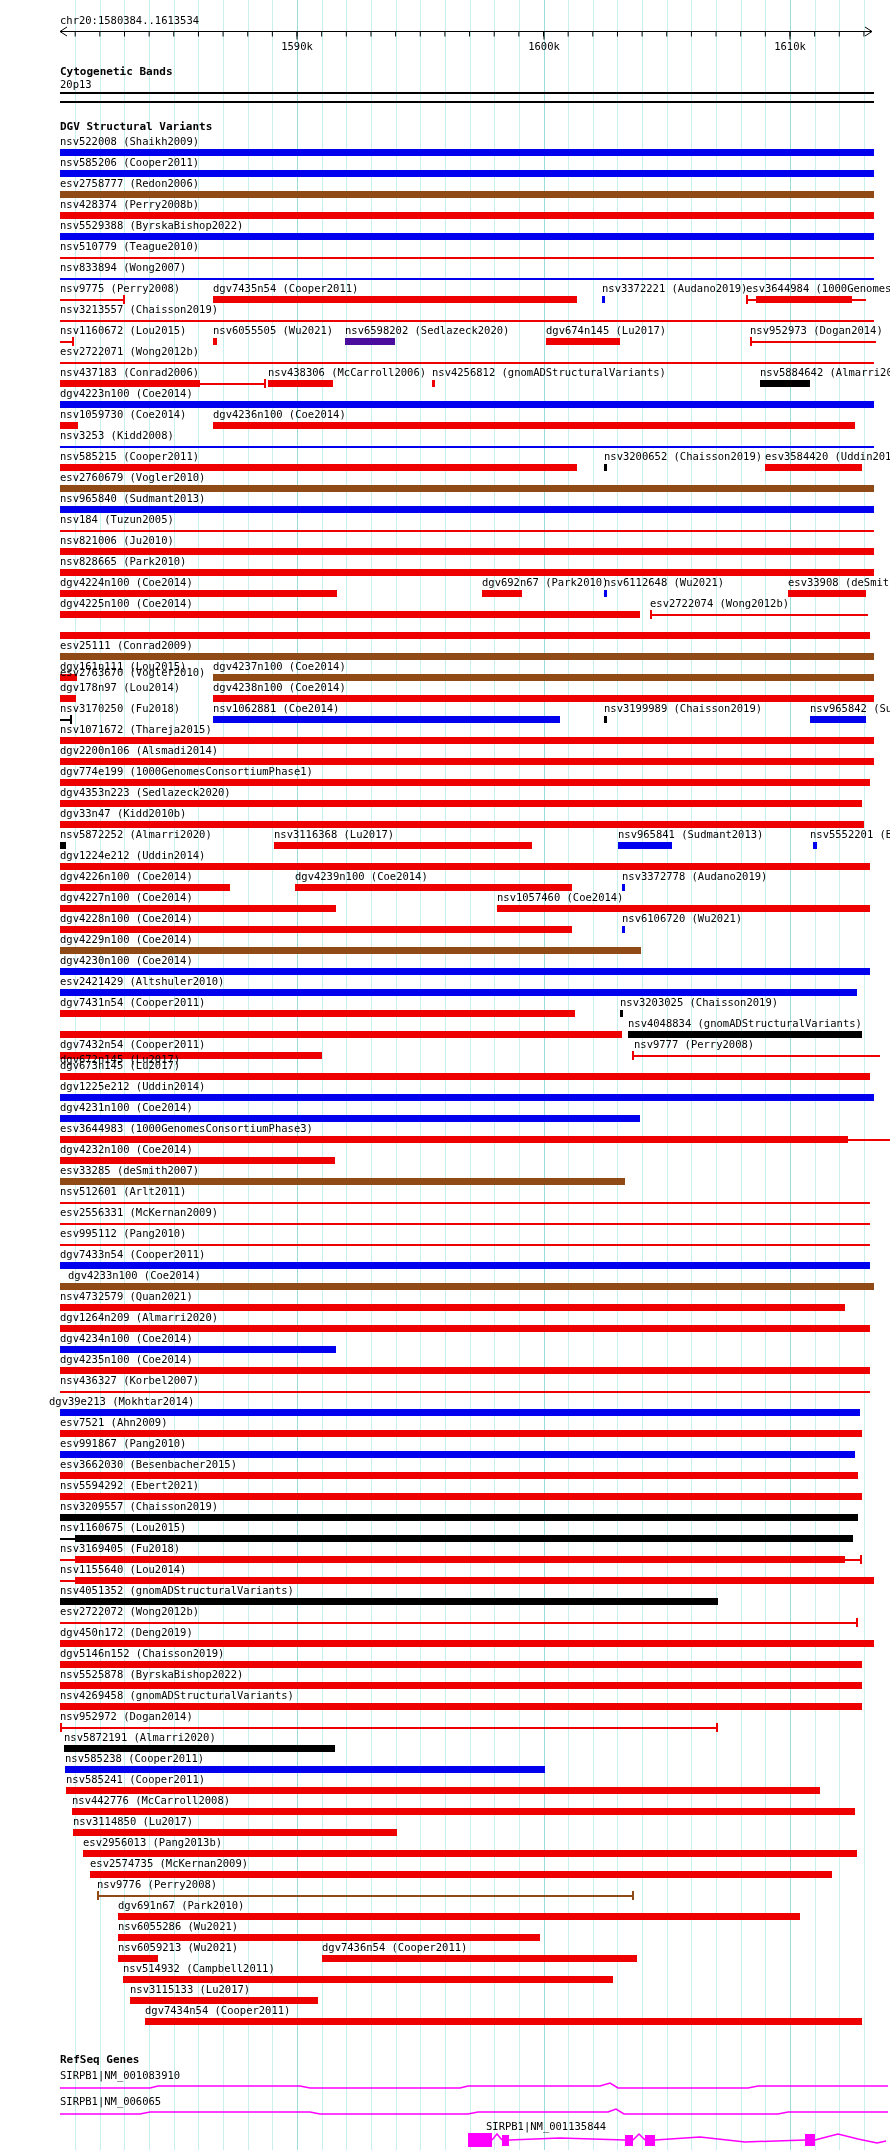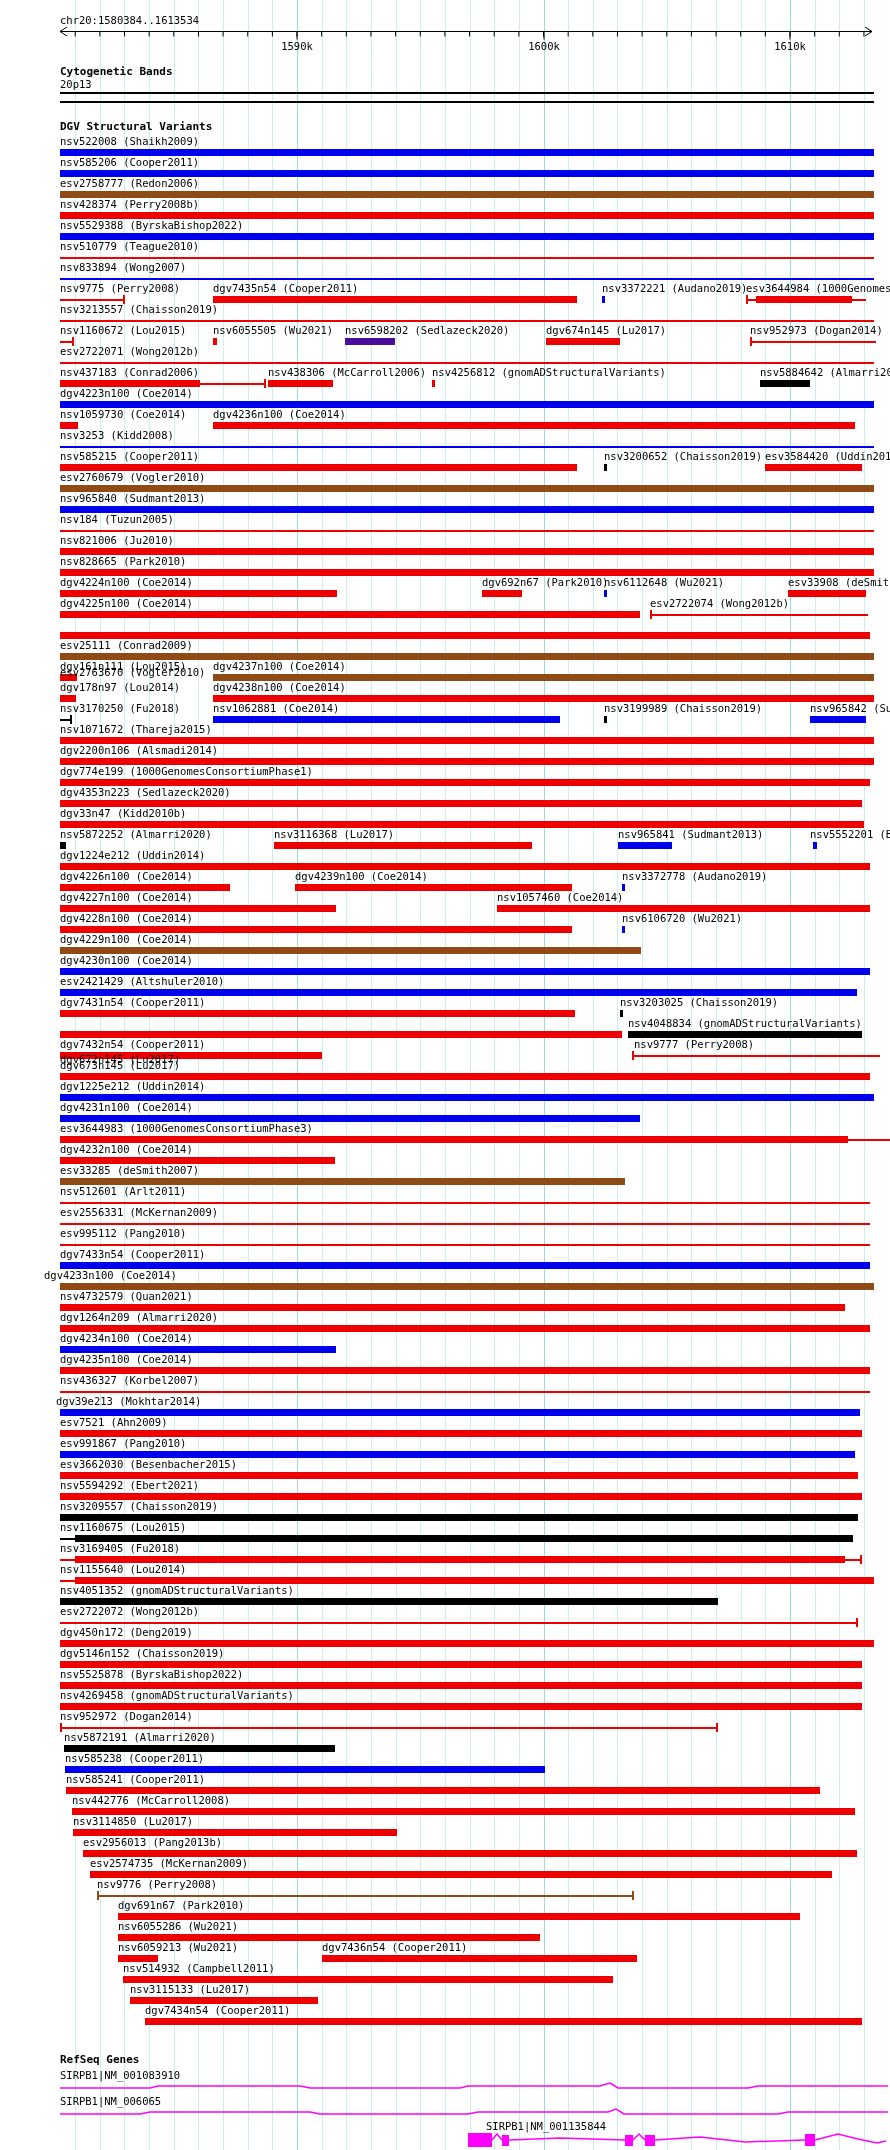--- a/index.html
+++ b/index.html
@@ -292,33 +292,33 @@
       <div class="lab" style="left: 60px; top: 1165px;">esv33285 (deSmith2007)</div>
       <div class="bar" style="left: 60px; top: 1178px; width: 565px; height: 7px; background: rgb(143, 74, 21);"></div>
       <div class="lab" style="left: 60px; top: 1186px;">nsv512601 (Arlt2011)</div>
       <div class="bar" style="left: 60px; top: 1202px; width: 810px; height: 2px; background: rgb(238, 0, 0);"></div>
       <div class="lab" style="left: 60px; top: 1207px;">esv2556331 (McKernan2009)</div>
       <div class="bar" style="left: 60px; top: 1223px; width: 810px; height: 2px; background: rgb(238, 0, 0);"></div>
       <div class="lab" style="left: 60px; top: 1228px;">esv995112 (Pang2010)</div>
       <div class="bar" style="left: 60px; top: 1244px; width: 810px; height: 2px; background: rgb(238, 0, 0);"></div>
       <div class="lab" style="left: 60px; top: 1249px;">dgv7433n54 (Cooper2011)</div>
       <div class="bar" style="left: 60px; top: 1262px; width: 810px; height: 7px; background: rgb(0, 0, 238);"></div>
-      <div class="lab" style="left: 44px; top: 1270px;">dgv4233n100 (Coe2014)</div>
+      <div class="lab" style="left: 68px; top: 1270px;">dgv4233n100 (Coe2014)</div>
       <div class="bar" style="left: 60px; top: 1283px; width: 814px; height: 7px; background: rgb(143, 74, 21);"></div>
       <div class="lab" style="left: 60px; top: 1291px;">nsv4732579 (Quan2021)</div>
       <div class="bar" style="left: 60px; top: 1304px; width: 785px; height: 7px; background: rgb(238, 0, 0);"></div>
       <div class="lab" style="left: 60px; top: 1312px;">dgv1264n209 (Almarri2020)</div>
       <div class="bar" style="left: 60px; top: 1325px; width: 810px; height: 7px; background: rgb(238, 0, 0);"></div>
       <div class="lab" style="left: 60px; top: 1333px;">dgv4234n100 (Coe2014)</div>
       <div class="bar" style="left: 60px; top: 1346px; width: 276px; height: 7px; background: rgb(0, 0, 238);"></div>
       <div class="lab" style="left: 60px; top: 1354px;">dgv4235n100 (Coe2014)</div>
       <div class="bar" style="left: 60px; top: 1367px; width: 810px; height: 7px; background: rgb(238, 0, 0);"></div>
       <div class="lab" style="left: 60px; top: 1375px;">nsv436327 (Korbel2007)</div>
       <div class="bar" style="left: 60px; top: 1391px; width: 810px; height: 2px; background: rgb(238, 0, 0);"></div>
-      <div class="lab" style="left: 56px; top: 1396px;">dgv39e213 (Mokhtar2014)</div>
+      <div class="lab" style="left: 49px; top: 1396px;">dgv39e213 (Mokhtar2014)</div>
       <div class="bar" style="left: 60px; top: 1409px; width: 800px; height: 7px; background: rgb(0, 0, 238);"></div>
       <div class="lab" style="left: 60px; top: 1417px;">esv7521 (Ahn2009)</div>
       <div class="bar" style="left: 60px; top: 1430px; width: 802px; height: 7px; background: rgb(238, 0, 0);"></div>
       <div class="lab" style="left: 60px; top: 1438px;">esv991867 (Pang2010)</div>
       <div class="bar" style="left: 60px; top: 1451px; width: 795px; height: 7px; background: rgb(0, 0, 238);"></div>
       <div class="lab" style="left: 60px; top: 1459px;">esv3662030 (Besenbacher2015)</div>
       <div class="bar" style="left: 60px; top: 1472px; width: 798px; height: 7px; background: rgb(238, 0, 0);"></div>
       <div class="lab" style="left: 60px; top: 1480px;">nsv5594292 (Ebert2021)</div>
       <div class="bar" style="left: 60px; top: 1493px; width: 802px; height: 7px; background: rgb(238, 0, 0);"></div>
       <div class="lab" style="left: 60px; top: 1501px;">nsv3209557 (Chaisson2019)</div>

